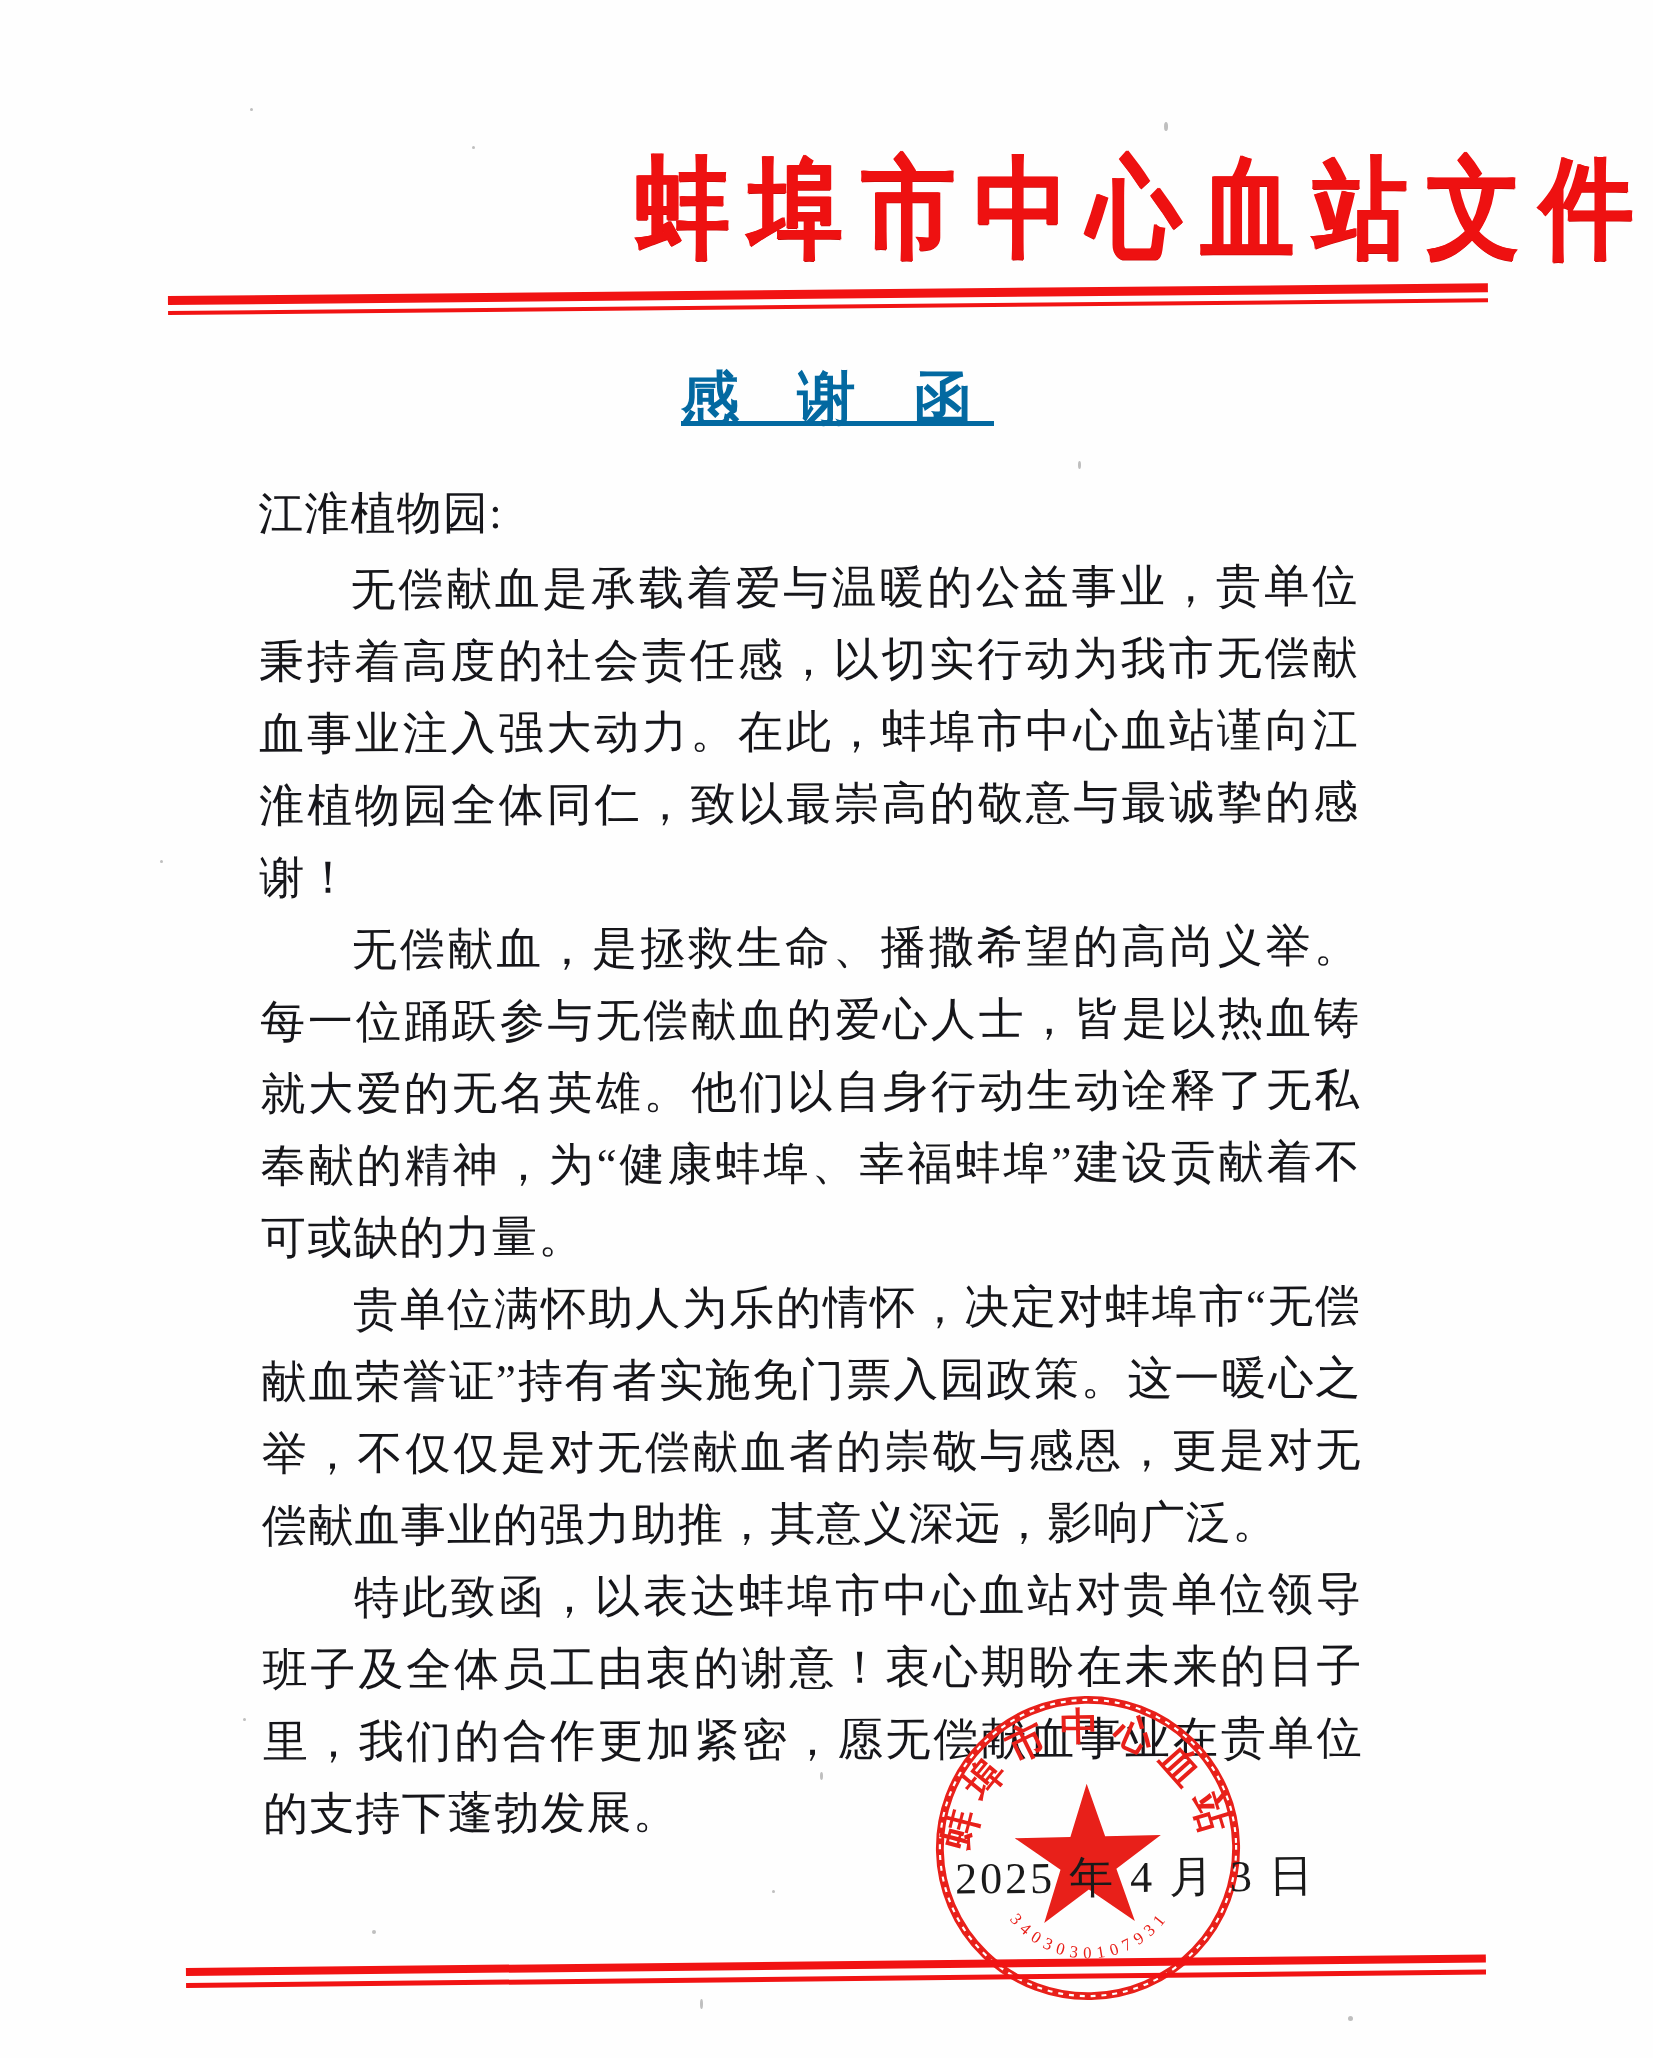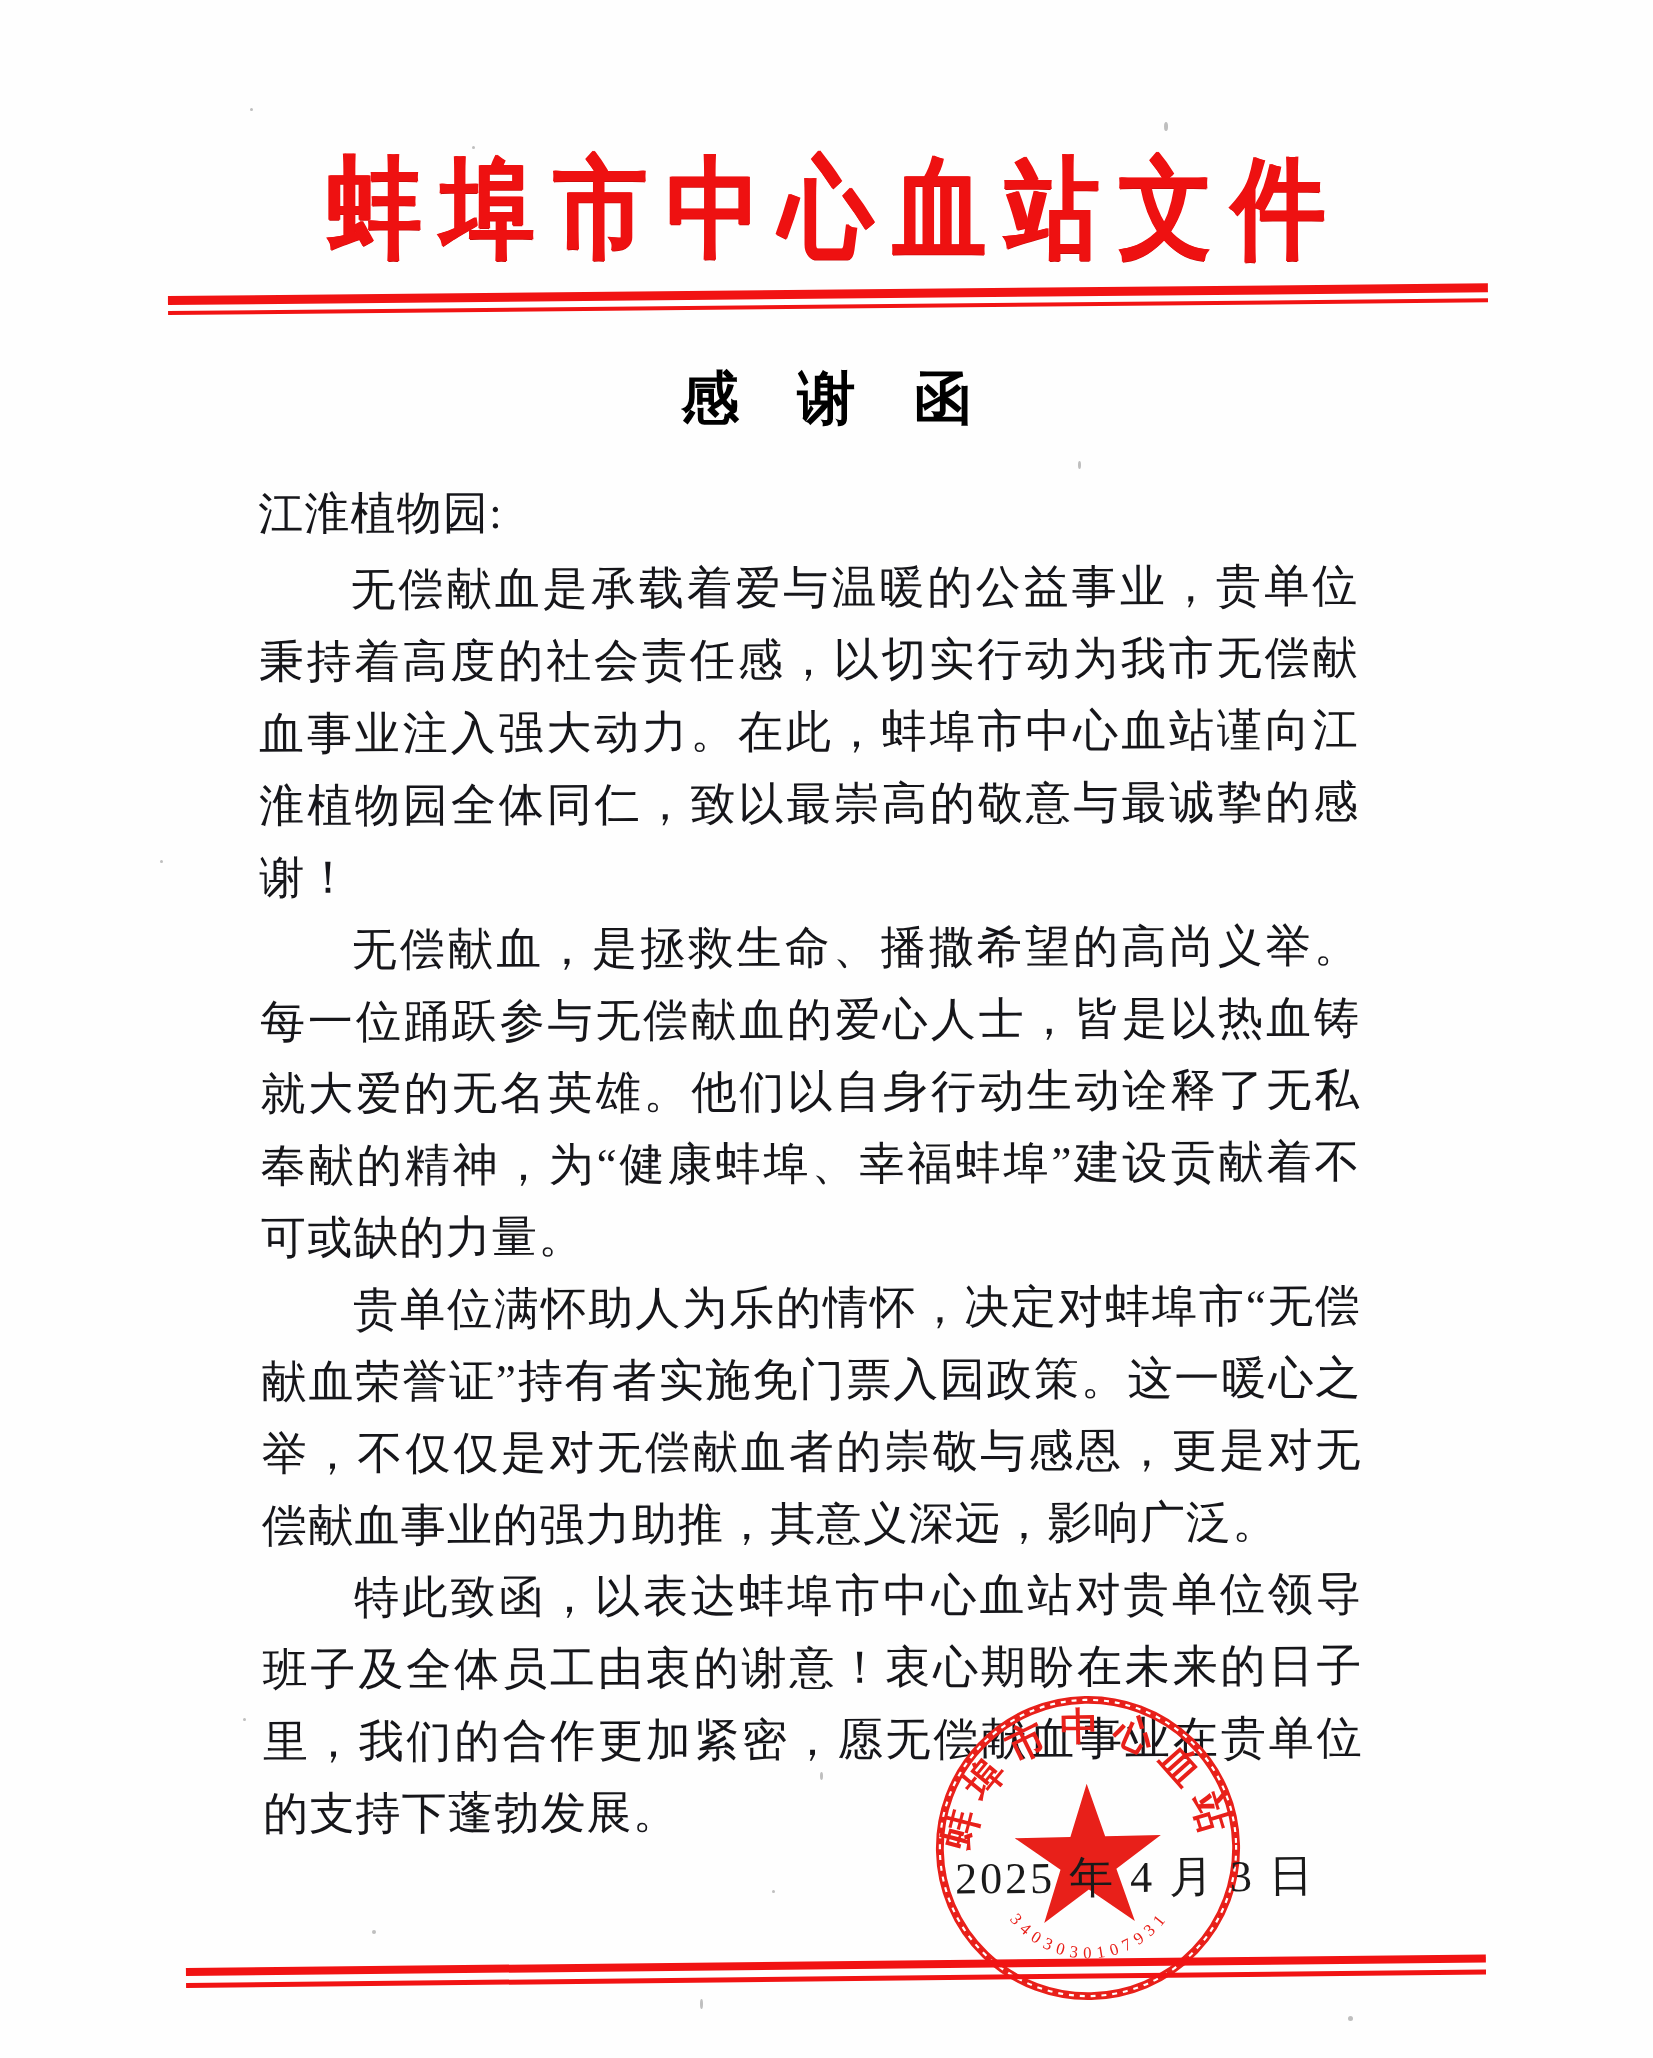--- a/index.html
+++ b/index.html
@@ -25,21 +25,21 @@
     border-radius: 50%;
     opacity: .55;
   }
 
   
   .doc-header {
     position: absolute;
     left: 0;
     top: 150px;
     width: 100%;
-    text-align: center;
+    text-align: right;
   }
   .doc-header-title {
     display: inline-block;
     color: #ee1111;
     font-family: "Liberation Serif", "DejaVu Serif", serif;
     font-weight: bold;
     font-size: 93px;
     letter-spacing: 20px;
     text-indent: 20px;
     line-height: 1.08;
@@ -72,26 +72,27 @@
     width: 100%;
   }
 
   
   .letter-title {
     position: absolute;
     left: 0;
     top: 360px;
     width: 100%;
     text-align: center;
-    color: #000000;
+    color: #0369a1;
     font-family: "Liberation Serif", "DejaVu Serif", serif;
     font-weight: bold;
     font-size: 58px;
     letter-spacing: 22px;
     text-indent: 22px;
+    text-decoration: underline;
   }
 
   
   .body-block {
     position: absolute;
     left: 258px;
     top: 478px;
     width: 1100px;
     color: #16161a;
     font-family: "Liberation Serif", "DejaVu Serif", serif;

